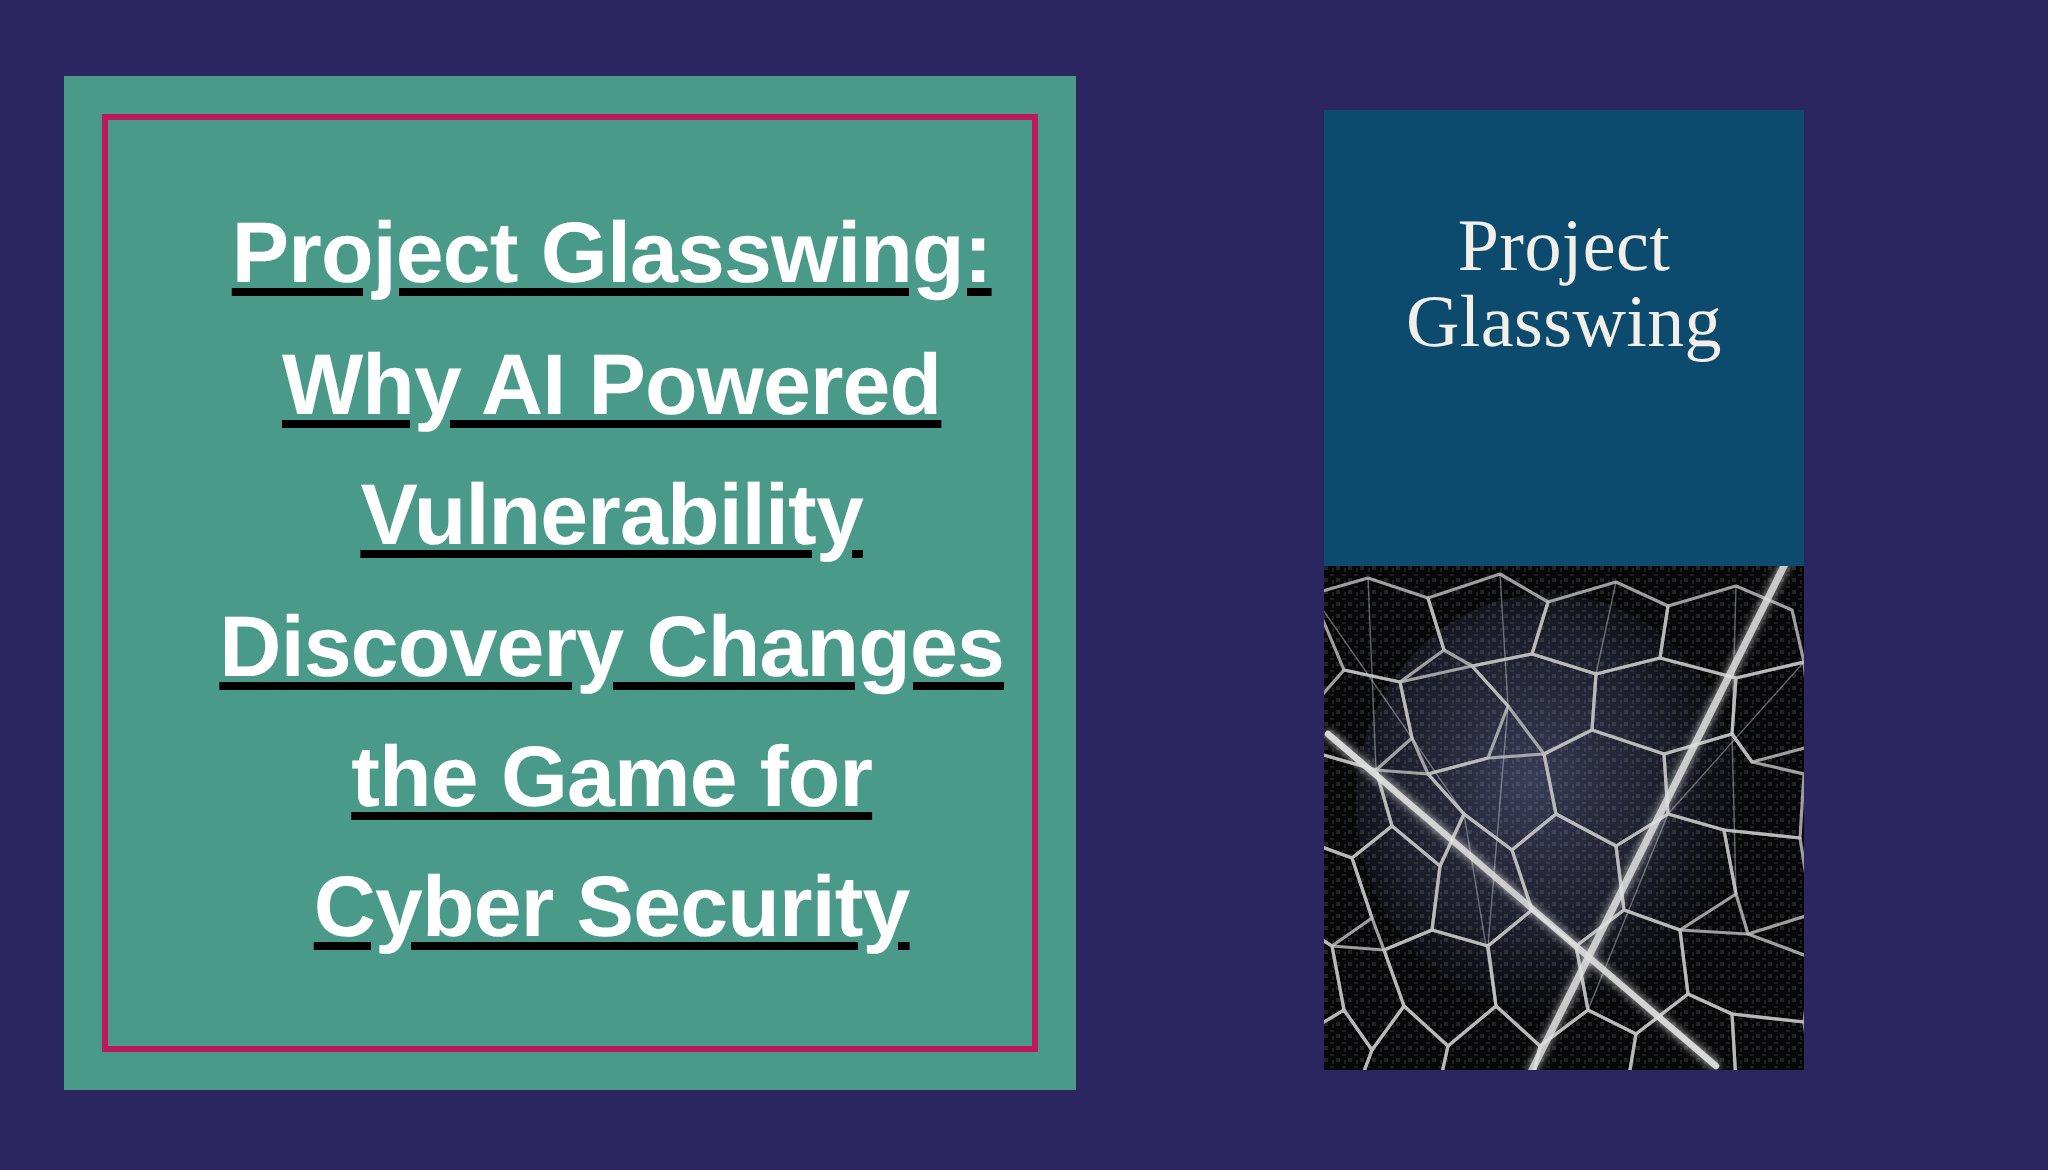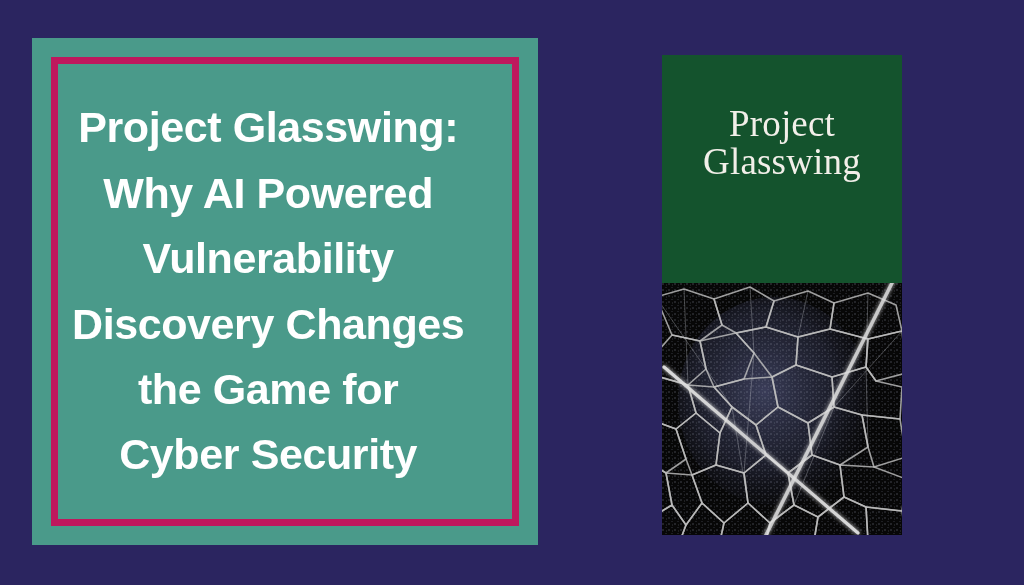--- a/index.html
+++ b/index.html
@@ -32,25 +32,26 @@
     height: 507px;
     background: #4a9a8a;
     box-sizing: border-box;
   }
   .title-card-inner {
     position: absolute;
     left: 19px;
     top: 19px;
     right: 19px;
     bottom: 19px;
-    border: 7px solid #be185d;
+    border: 3px solid #be185d;
     box-sizing: border-box;
     display: flex;
     align-items: center;
-    justify-content: flex-start;
+    justify-content: flex-end;
+    text-decoration: underline;
   }
   .title-heading {
     margin: 0;
     padding: 0 14px;
     color: #ffffff;
     font-family: "Liberation Sans", sans-serif;
     font-weight: bold;
     font-size: 43px;
     line-height: 1.52;
     letter-spacing: -0.4px;
@@ -67,21 +68,21 @@
     height: 480px;
     background: #111111;
     overflow: hidden;
   }
   .book-top {
     position: absolute;
     left: 0;
     top: 0;
     width: 100%;
     height: 228px;
-    background: #14532d;
+    background: #0c4a6e;
     display: flex;
     flex-direction: column;
     align-items: center;
     justify-content: flex-start;
     box-sizing: border-box;
     padding-top: 50px;
   }
   .book-title {
     margin: 0;
     color: #f2efe9;

